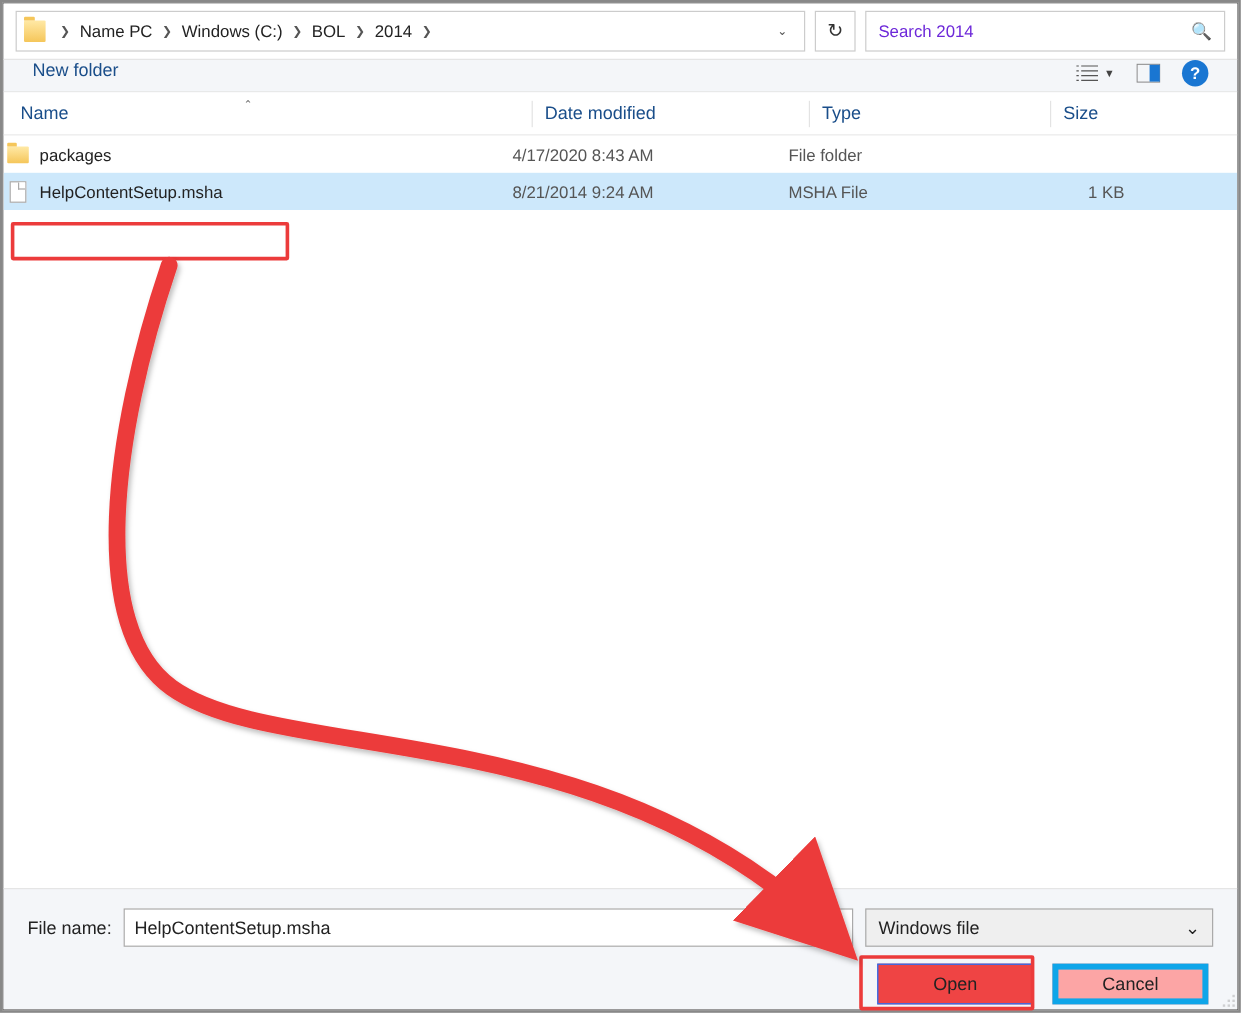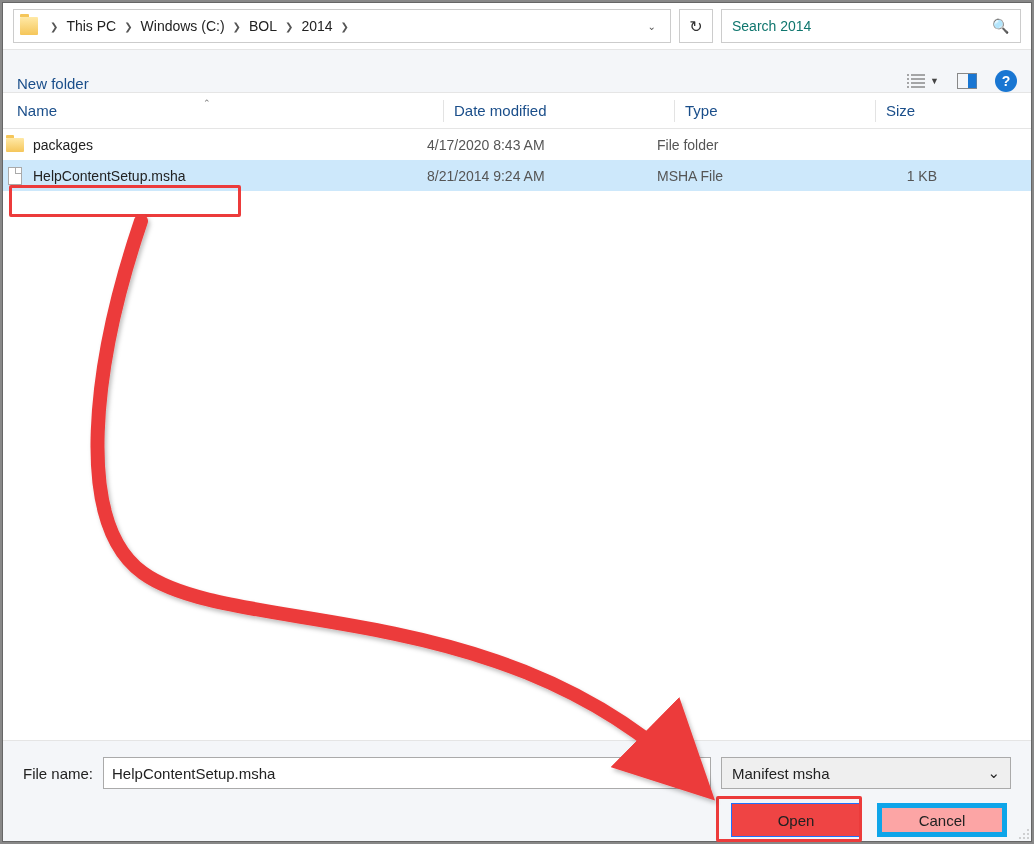--- a/index.html
+++ b/index.html
@@ -74,32 +74,32 @@
   .search-box {
     width: 300px;
     height:34px;
     border:1px solid #ccc;
     display:flex; align-items:center;
     padding:0 10px;
     color:#888;
     background:#fff;
     position:relative;
   }
-  .search-box span.placeholder { flex:1; color:#0f766e; }
+  .search-box span.placeholder { flex:1; color:#6d28d9; }
   .search-icon { color:#555; font-size:14px; }
 
   
   .toolbar {
     display:flex;
-    align-items:flex-end;
+    align-items:flex-start;
     background:#f4f6f9;
     border-top:1px solid #e5e5e5;
     border-bottom:1px solid #e5e5e5;
-    height:44px;
-    padding:0 14px;
+    height:28px;
+    padding:0 24px;
   }
   .newfolder { color:#1a4e8a; cursor:pointer; font-size:15px; }
   .toolbar-right { margin-left:auto; display:flex; align-items:center; gap:18px; }
   .view-btn { display:flex; align-items:center; gap:4px; cursor:pointer; color:#444;}
   .caret-down{ font-size:9px; color:#444;}
   .help-btn {
     width:22px; height:22px; border-radius:50%;
     background:#1976d2; color:#fff;
     display:flex; align-items:center; justify-content:center;
     font-weight:bold; font-size:14px;
@@ -213,21 +213,21 @@
 </style>
 </head>
 <body>
 
 <div class="window">
 
   <div class="addr-row">
     <div class="breadcrumb">
       <div class="bc-icon"></div>
       <span class="bc-sep">❯</span>
-      <span class="bc-item">This PC</span>
+      <span class="bc-item">Name PC</span>
       <span class="bc-sep">❯</span>
       <span class="bc-item">Windows (C:)</span>
       <span class="bc-sep">❯</span>
       <span class="bc-item">BOL</span>
       <span class="bc-sep">❯</span>
       <span class="bc-item">2014</span>
       <span class="bc-sep">❯</span>
       <span class="bc-dropdown">⌄</span>
     </div>
     <div class="refresh-btn">
@@ -305,21 +305,21 @@
     </div>
 
   <div class="bottom-panel">
     <div class="fn-row">
       <span class="fn-label">File name:</span>
       <div class="fn-input">
         <span>HelpContentSetup.msha</span>
         <span class="dd">⌄</span>
       </div>
       <div class="filter-select">
-        <span>Manifest msha</span>
+        <span>Windows file</span>
         <span class="dd">⌄</span>
       </div>
     </div>
     <div class="btn-row">
       <div class="btn open">
         <span>Open</span>
       </div>
       <div class="btn">
         <span>Cancel</span>
       </div>

